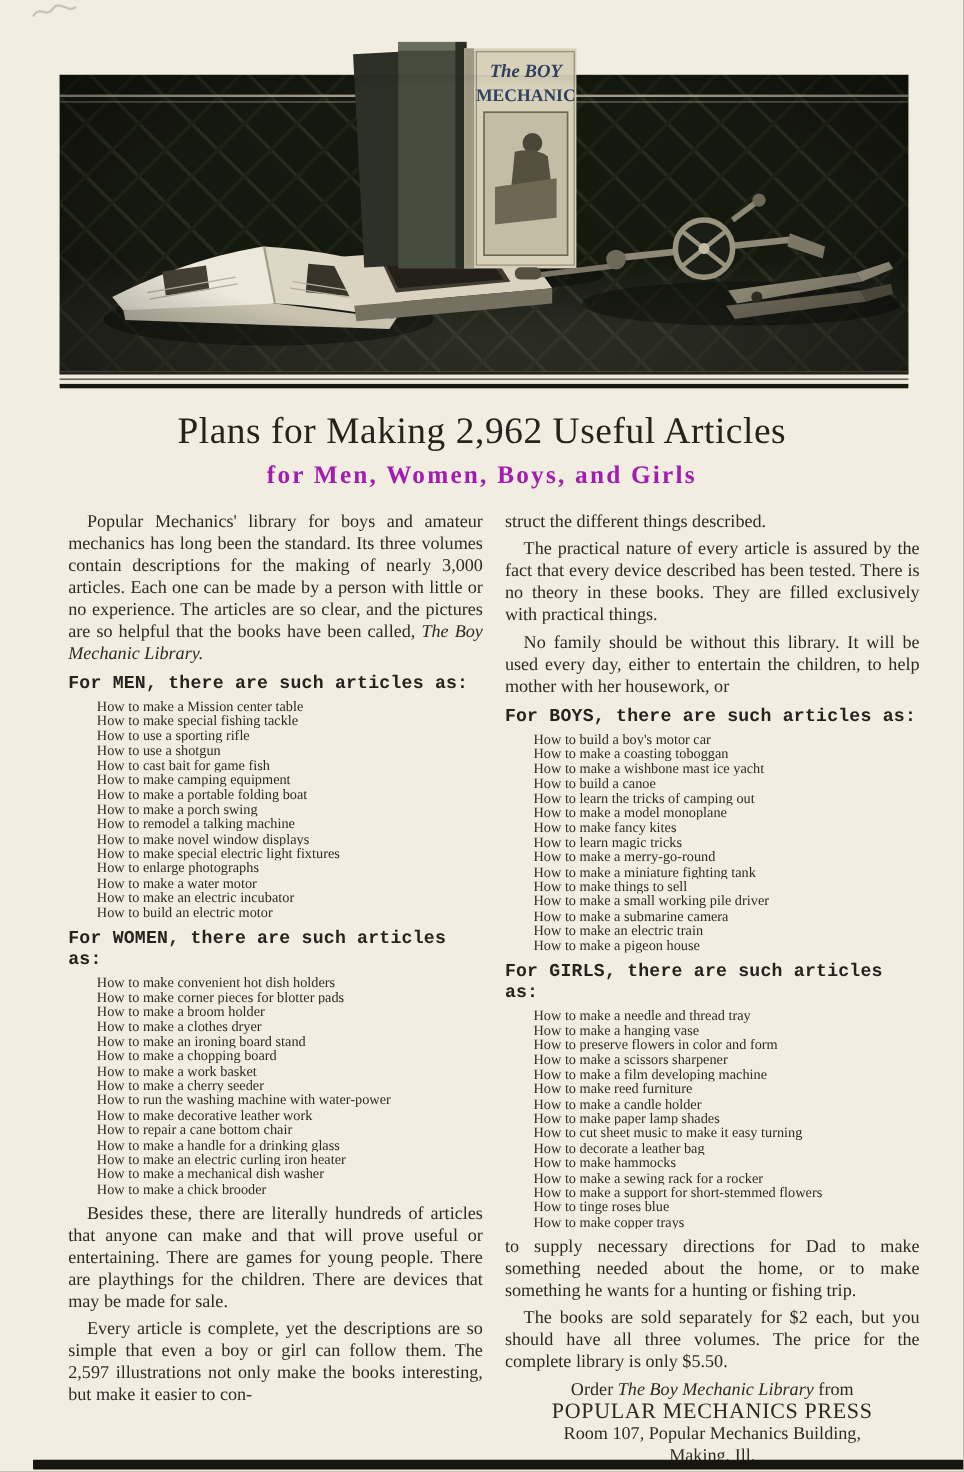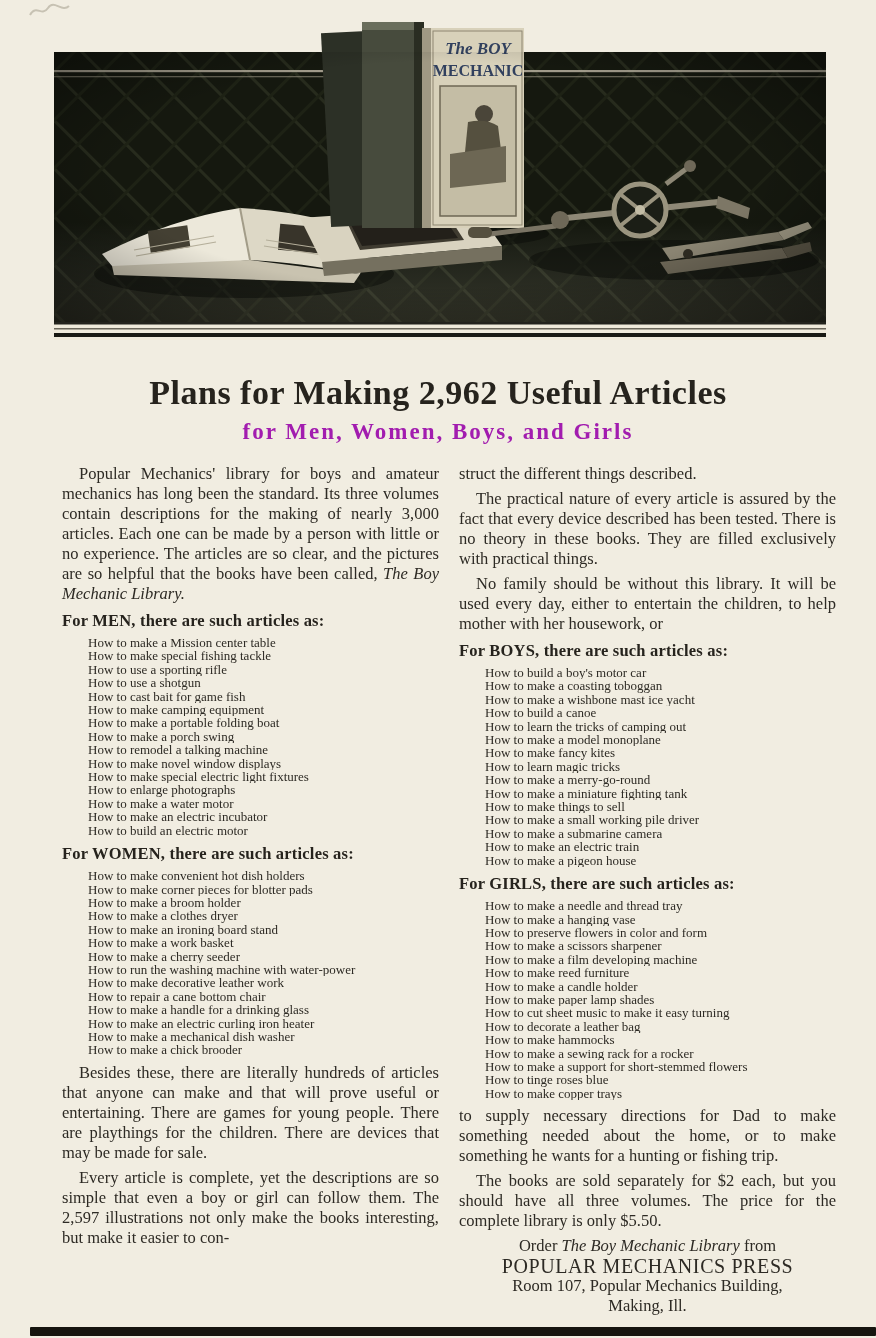--- a/index.html
+++ b/index.html
@@ -11,34 +11,34 @@
     width: 876px;
     height: 1338px;
     background: #f1ede1;
     font-family: "Liberation Serif", serif;
     color: #2d2a24;
     overflow: hidden;
   }
 
   .pencil-mark { position: absolute; left: 28px; top: 2px; opacity: .7; }
 
-  .photo { position: absolute; left: 54px; top: 22px; width: 672px; height: 318px; }
+  .photo { position: absolute; left: 54px; top: 38px; width: 672px; height: 318px; }
 
   .title-block { position: absolute; top: 374px; left: 0; width: 100%; text-align: center; }
-  .title-main { font-size: 34px; font-weight: 700; letter-spacing: .5px; margin: 0; color: #26231d; }
+  .title-main { font-size: 34px; font-weight: 400; letter-spacing: .5px; margin: 0; color: #26231d; }
   .title-sub  { font-size: 23px; font-weight: 700; letter-spacing: 2px; margin: 7px 0 0 0; color: #a21caf; }
 
   .columns { position: absolute; top: 464px; left: 62px; width: 774px; display: flex; gap: 20px; }
   .col { width: 377px; }
 
   .body-par { font-size: 16.5px; line-height: 20px; text-align: justify; margin: 0 0 5px 0; }
   .first-indent { text-indent: 17px; }
 
   .list-head {
-    font-family: Liberation Serif, serif;
+    font-family: Liberation Mono, monospace;
     font-size: 16.5px; font-weight: 700;
     letter-spacing: .2px;
     margin: 7px 0 5px 0; color: #26231d;
   }
   .list { margin: 0 0 6px 26px; }
   .list-item { font-size: 13px; line-height: 13.4px; white-space: nowrap; overflow: hidden; }
 
   .center-line { text-align: center; margin: 0; font-size: 16.5px; line-height: 20px; }
   .press-line  { font-size: 20px; letter-spacing: .6px; }
 
@@ -186,20 +186,21 @@
           <div class="list-item">How to build an electric motor</div>
         </div>
 
       <h3 class="list-head">For WOMEN, there are such articles as:</h3>
       <div class="list">
           <div class="list-item">How to make convenient hot dish holders</div>
           <div class="list-item">How to make corner pieces for blotter pads</div>
           <div class="list-item">How to make a broom holder</div>
           <div class="list-item">How to make a clothes dryer</div>
           <div class="list-item">How to make an ironing board stand</div>
+          <div class="list-item">How to make a chopping board</div>
           <div class="list-item">How to make a work basket</div>
           <div class="list-item">How to make a cherry seeder</div>
           <div class="list-item">How to run the washing machine with water-power</div>
           <div class="list-item">How to make decorative leather work</div>
           <div class="list-item">How to repair a cane bottom chair</div>
           <div class="list-item">How to make a handle for a drinking glass</div>
           <div class="list-item">How to make an electric curling iron heater</div>
           <div class="list-item">How to make a mechanical dish washer</div>
           <div class="list-item">How to make a chick brooder</div>
         </div>

